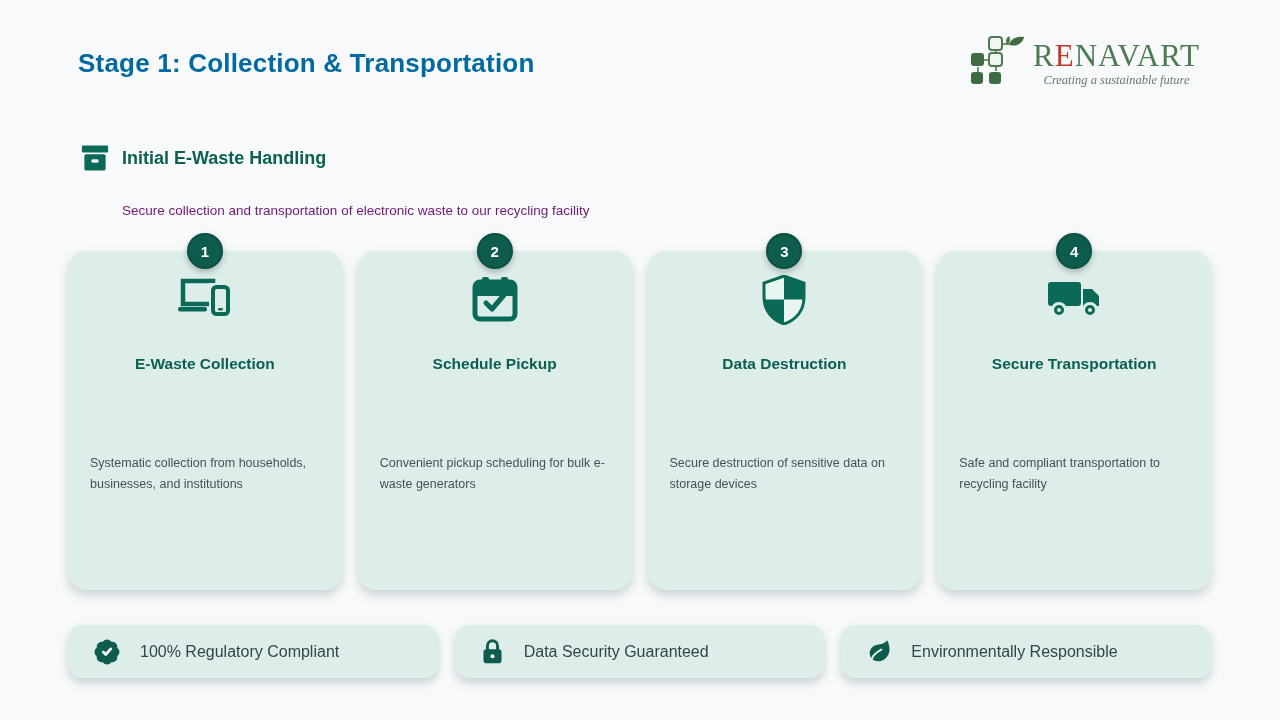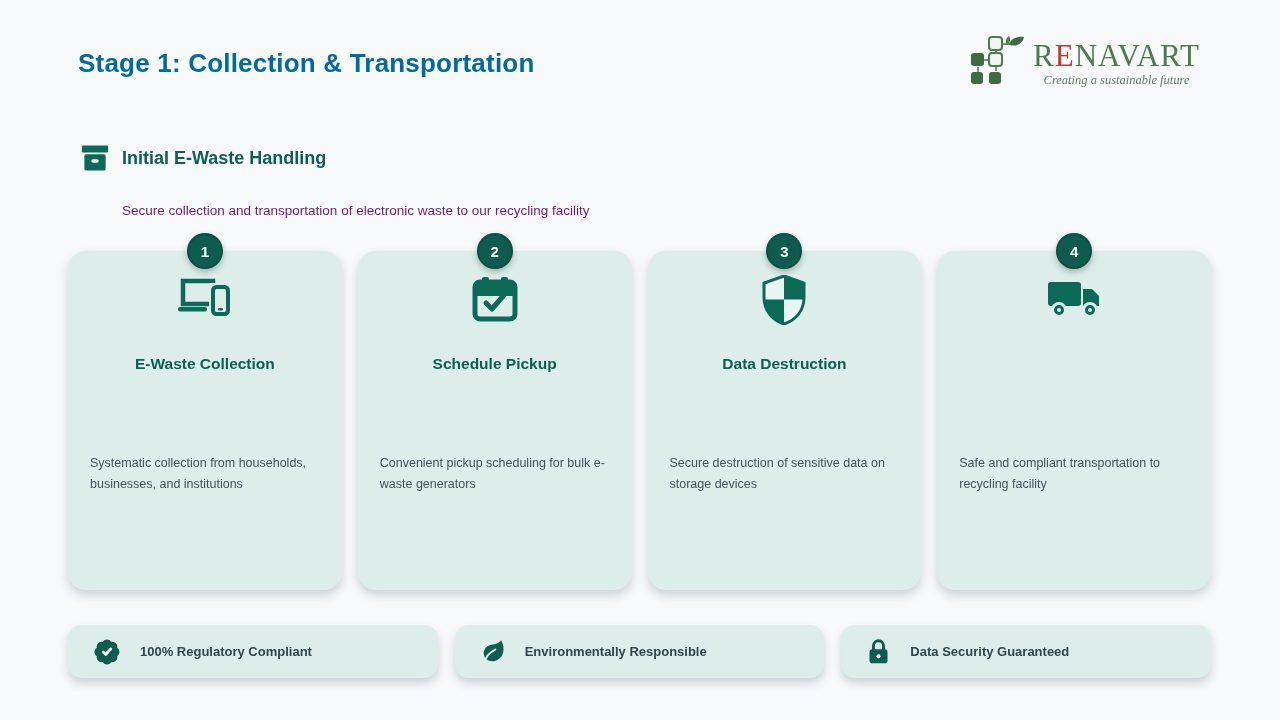--- a/index.html
+++ b/index.html
@@ -44,21 +44,21 @@
     font-size:12.5px; line-height:21px; color:#42525a;
   }
 
   
   .assurances { position:absolute; left:68px; top:625px; width:1143px; display:flex; gap:17px; }
   .pill {
     flex:1; height:53px; background:#ddeeea; border-radius:14px;
     box-shadow:0 5px 9px rgba(90,110,120,0.28);
     display:flex; align-items:center; padding-left:24px; gap:18px;
   }
-  .pill-label { font-size:13px; font-weight:bold; color:#33454c; }
+  .pill-label { font-size:16px; font-weight:normal; color:#33454c; }
   .icon-box { display:flex; align-items:center; justify-content:center; }
 </style>
 </head>
 <body>
 
 <div class="slide">
 
   <div class="page-title">Stage 1: Collection &amp; Transportation</div>
 
   <div class="logo">
@@ -156,53 +156,54 @@
       <div class="card-icon">
         <svg width="54" height="40" viewBox="0 0 54 40">
           <rect x="1" y="2" width="33" height="24" rx="3" fill="#0a6a57"></rect>
           <path d="M36 9 H45 L52 16 V26 H36 Z" fill="#0a6a57"></path>
           <circle cx="12" cy="30" r="6.5" fill="#0a6a57" stroke="#ddeeea" stroke-width="3"></circle>
           <circle cx="43" cy="30" r="6.5" fill="#0a6a57" stroke="#ddeeea" stroke-width="3"></circle>
           <circle cx="12" cy="30" r="2" fill="#ddeeea"></circle>
           <circle cx="43" cy="30" r="2" fill="#ddeeea"></circle>
         </svg>
       </div>
+      <div class="card-title">Secure Transportation</div>
       <div class="card-desc">Safe and compliant transportation to recycling facility</div>
     </div>
 
   </div>
 
   <div class="assurances">
 
     <div class="pill">
       <span class="icon-box">
         <svg width="30" height="30" viewBox="0 0 24 24">
           <path d="M3.85 8.62a4 4 0 0 1 4.78-4.77 4 4 0 0 1 6.74 0 4 4 0 0 1 4.78 4.78 4 4 0 0 1 0 6.74 4 4 0 0 1-4.77 4.78 4 4 0 0 1-6.75 0 4 4 0 0 1-4.78-4.77 4 4 0 0 1 0-6.76Z" fill="#0d5c4d"></path>
           <path d="m9 12 2 2 4-4.5" fill="none" stroke="#ffffff" stroke-width="2.2" stroke-linecap="round" stroke-linejoin="round"></path>
         </svg>
       </span>
       <span class="pill-label">100% Regulatory Compliant</span>
-    </div>
-
-    <div class="pill">
-      <span class="icon-box">
-        <svg width="28" height="28" viewBox="0 0 24 24">
-          <path d="M11 20A7 7 0 0 1 9.8 6.1C15.5 5 17 4.48 19 2c1 2 2 4.18 2 8 0 5.5-4.78 10-10 10Z" fill="#0d5c4d"></path>
-          <path d="M5 21c.5-4 4-8.5 9-11" fill="none" stroke="#ddeeea" stroke-width="1.8" stroke-linecap="round"></path>
-        </svg>
-      </span>
-      <span class="pill-label">Environmentally Responsible</span>
     </div>
 
     <div class="pill">
       <span class="icon-box">
         <svg width="27" height="27" viewBox="0 0 24 24">
           <path d="M7.5 11 V7 a4.5 4.5 0 0 1 9 0 v4" fill="none" stroke="#0d5c4d" stroke-width="2.6"></path>
           <rect x="4" y="10" width="16" height="12.5" rx="2.5" fill="#0d5c4d"></rect>
           <circle cx="12" cy="16.2" r="1.8" fill="#ffffff"></circle>
         </svg>
       </span>
       <span class="pill-label">Data Security Guaranteed</span>
     </div>
 
+    <div class="pill">
+      <span class="icon-box">
+        <svg width="28" height="28" viewBox="0 0 24 24">
+          <path d="M11 20A7 7 0 0 1 9.8 6.1C15.5 5 17 4.48 19 2c1 2 2 4.18 2 8 0 5.5-4.78 10-10 10Z" fill="#0d5c4d"></path>
+          <path d="M5 21c.5-4 4-8.5 9-11" fill="none" stroke="#ddeeea" stroke-width="1.8" stroke-linecap="round"></path>
+        </svg>
+      </span>
+      <span class="pill-label">Environmentally Responsible</span>
+    </div>
+
   </div>
 
 </div>
 
 </body></html>

